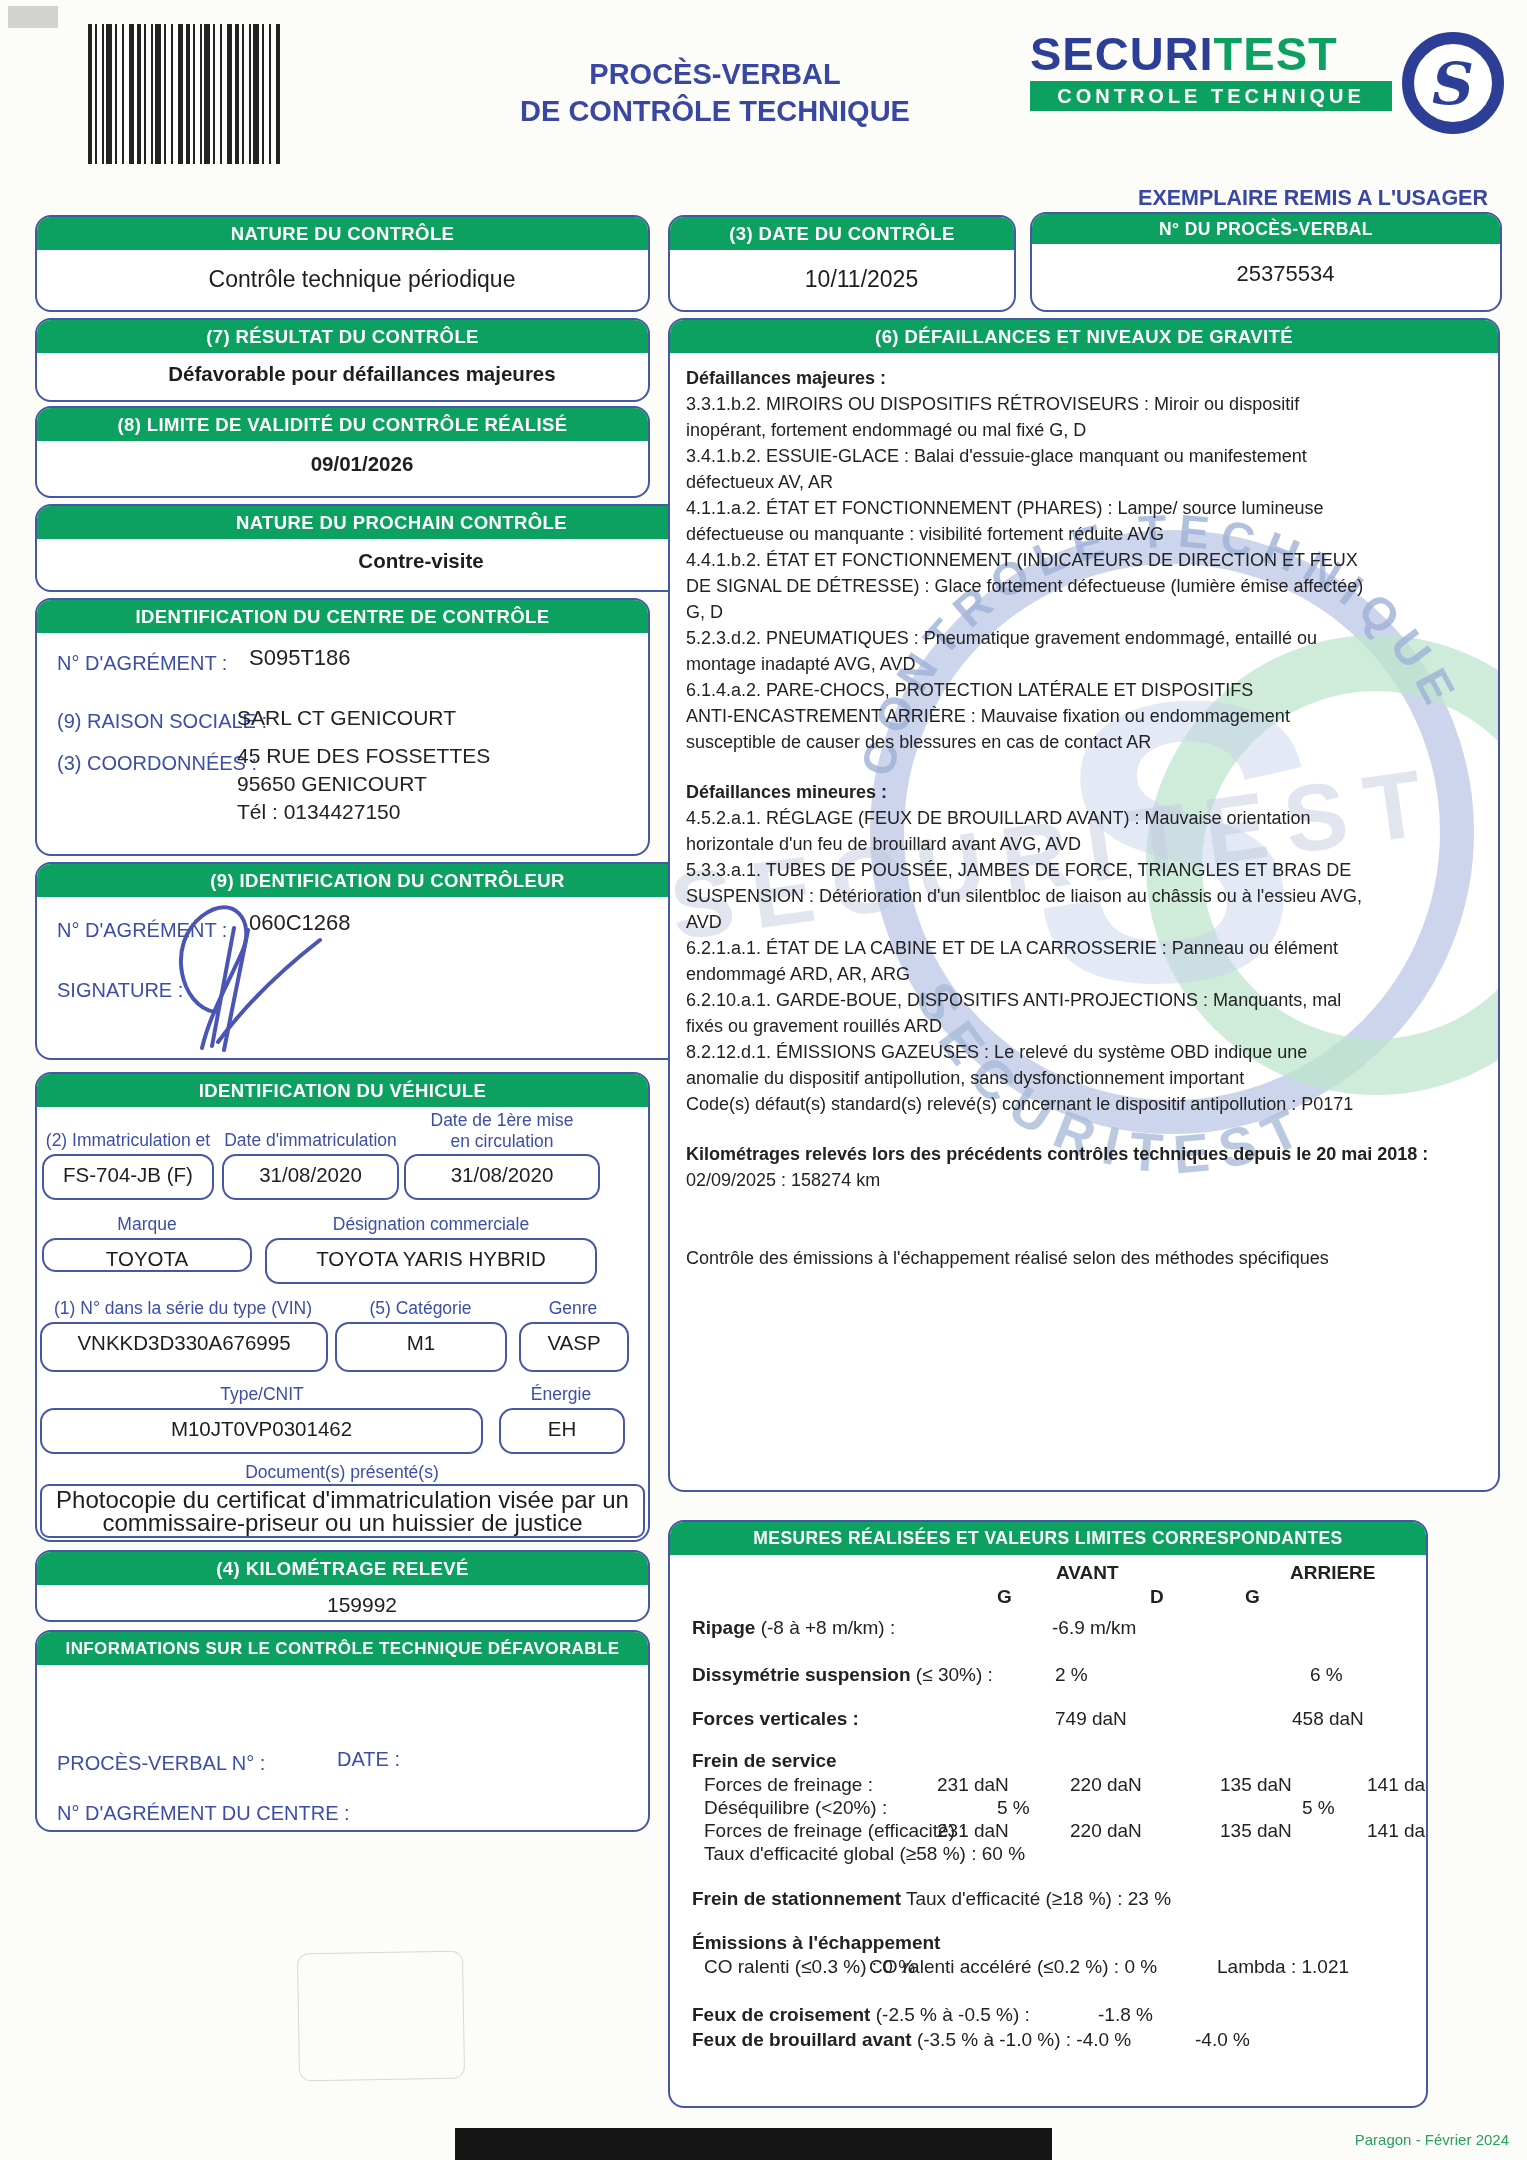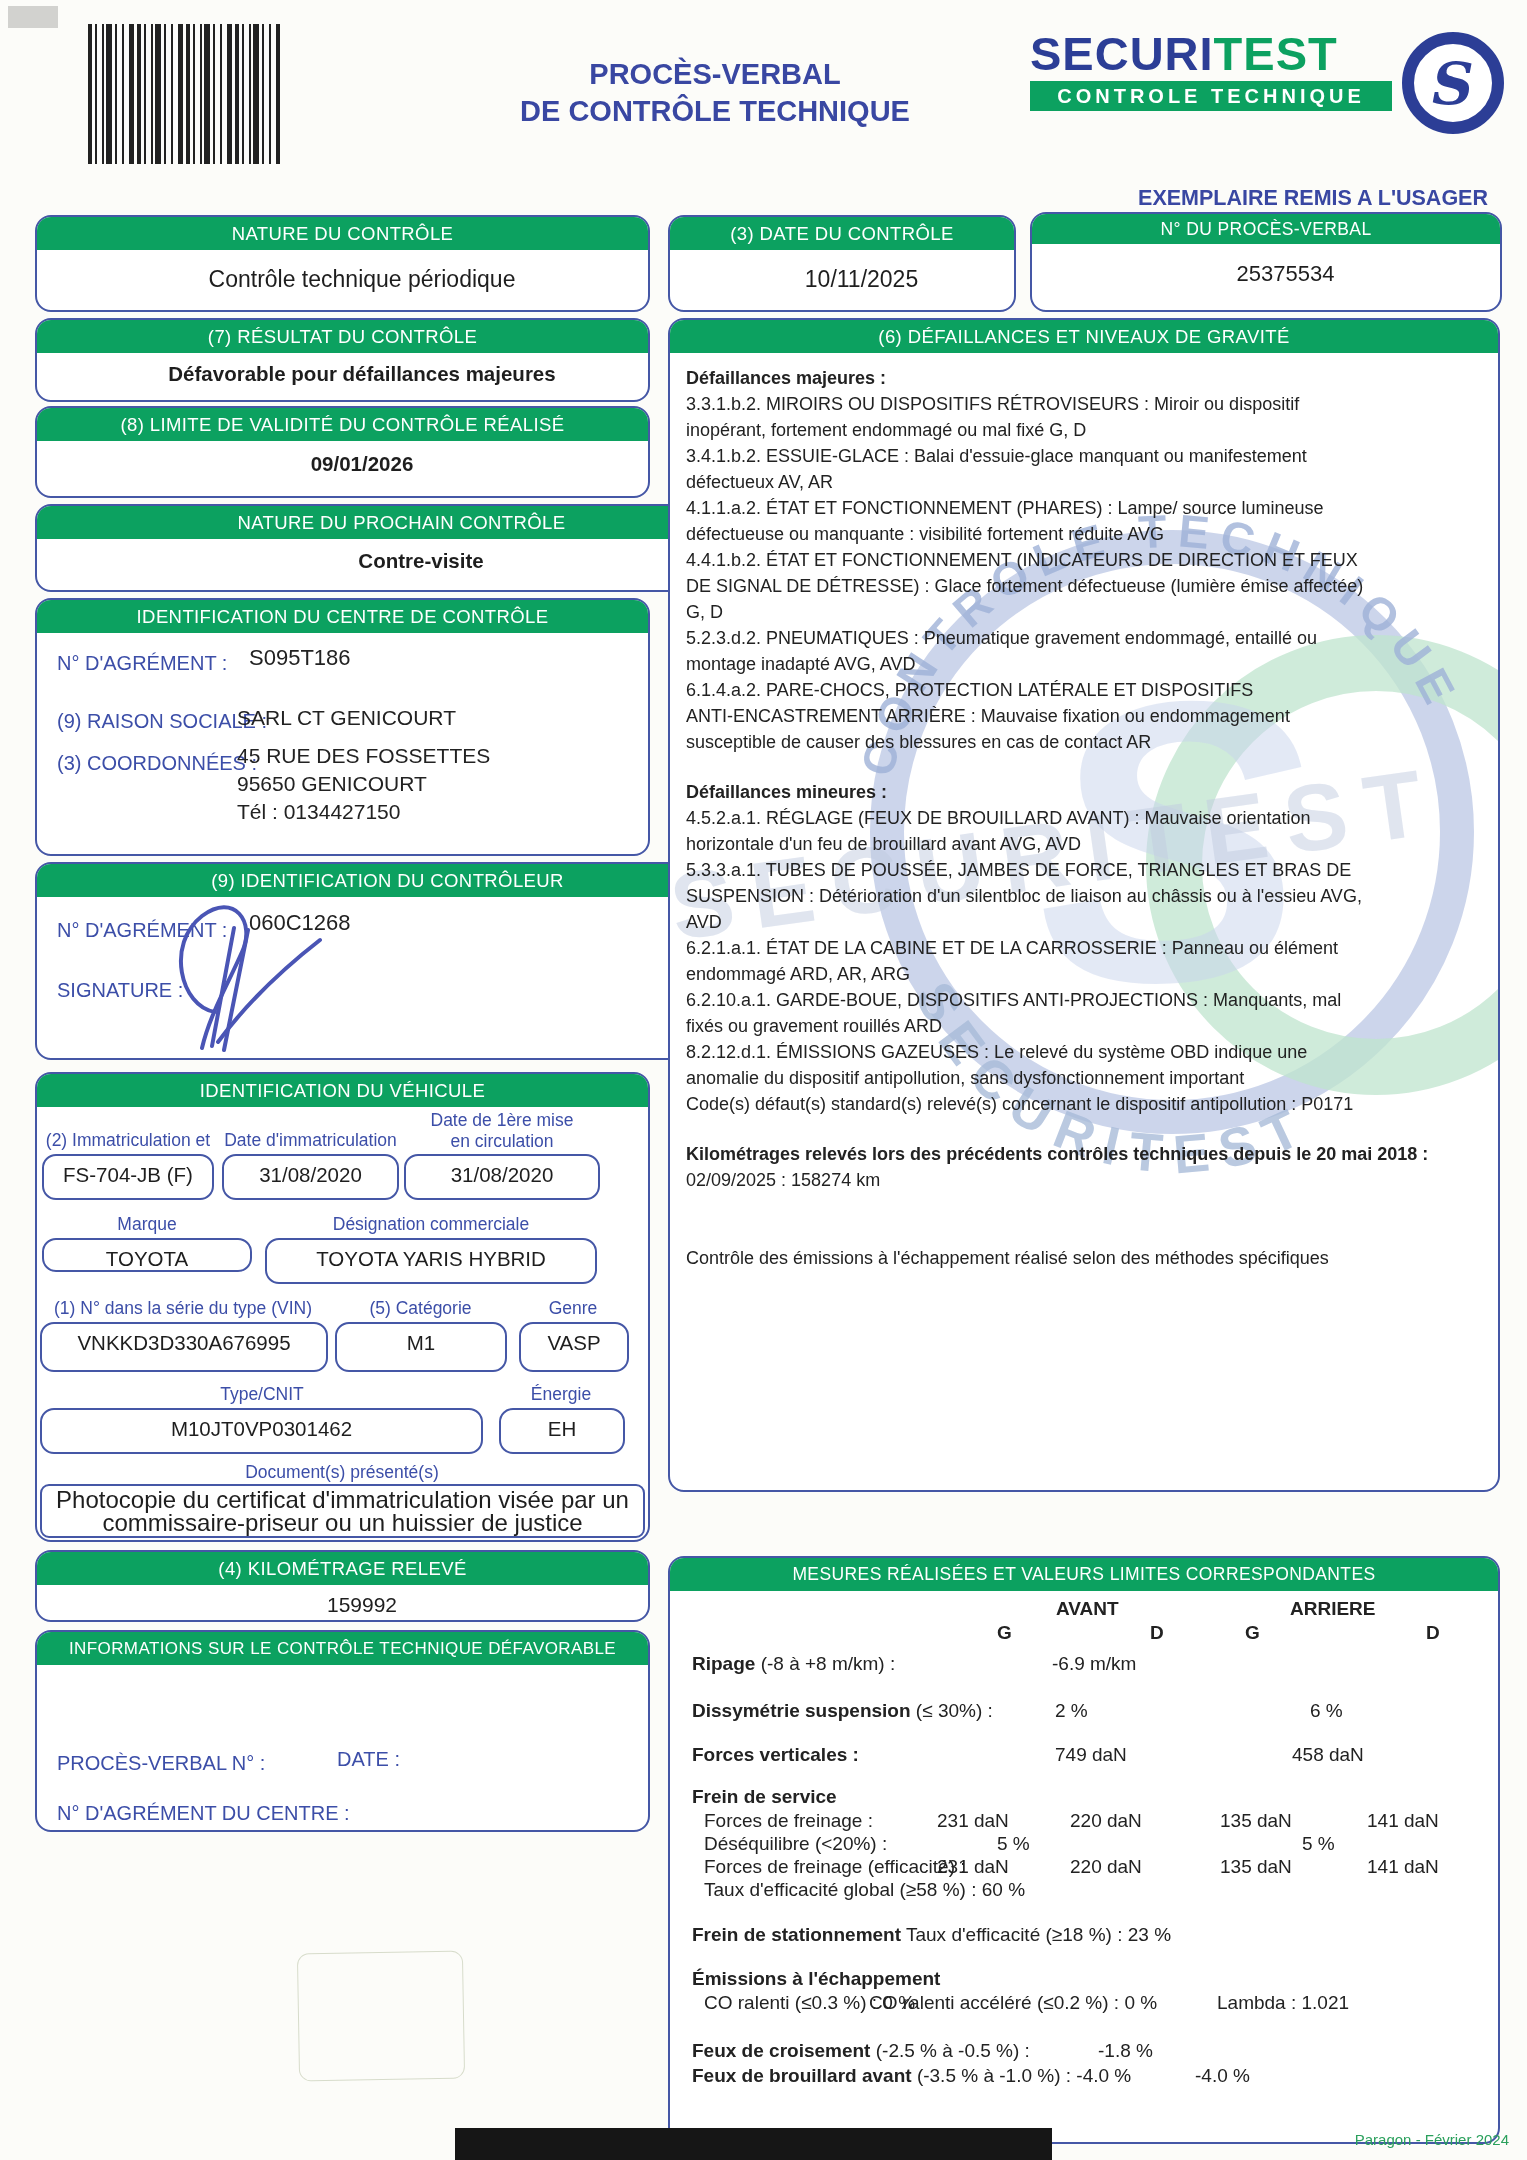--- a/index.html
+++ b/index.html
@@ -1,18 +1,18 @@
 <!DOCTYPE html>
 <html><head>
 <meta charset="utf-8">
 <style>
   html,body{margin:0;padding:0;background:#e8e8e6;}
   .page{position:relative;width:1527px;height:2160px;background:#fcfcf9;font-family:"Liberation Sans",sans-serif;color:#262626;overflow:hidden;}
   .box{position:absolute;background:#fff;border:2.5px solid #4557a6;border-radius:16px;overflow:hidden;box-sizing:border-box;}
-  .bar{height:33px;background:#0ca160;display:flex;align-items:center;justify-content:center;color:#fff;font-weight:normal;font-size:18.5px;letter-spacing:.4px;}
+  .bar{height:33px;background:#0ca160;display:flex;align-items:center;justify-content:center;color:#fff;font-weight:bold;font-size:18.5px;letter-spacing:.4px;}
   .abs{position:absolute;}
   .bluelabel{position:absolute;color:#3c4ea8;font-size:20px;white-space:nowrap;}
   .val{position:absolute;color:#222;font-size:21px;white-space:nowrap;}
   .cval{color:#1e1e1e;text-align:center;padding-left:39px;}
   .pill{position:absolute;border:2px solid #4557a6;border-radius:14px;box-sizing:border-box;display:flex;justify-content:center;align-items:flex-start;padding-top:7px;font-size:20.5px;color:#1e1e1e;background:#fff;}
   .plabel{position:absolute;color:#3c4ea8;font-size:17.5px;text-align:center;line-height:21px;}
   .def-content{position:absolute;left:16px;top:45px;width:800px;font-size:18px;line-height:26px;color:#222;z-index:2;}
   .def-line{min-height:26px;}
   .bold{font-weight:bold;}
   .mrow{position:absolute;font-size:19px;color:#222;white-space:nowrap;}
@@ -218,21 +218,21 @@
         </div>
       <div style="height:24px;"></div>
       <p style="margin:0;">
         <span class="bold">Kilométrages relevés lors des précédents contrôles techniques depuis le 20 mai 2018 :</span><span> 02/09/2025 : 158274 km</span>
       </p>
       <div style="height:52px;"></div>
       <p style="margin:0;">Contrôle des émissions à l'échappement réalisé selon des méthodes spécifiques</p>
     </div>
   </div>
 
-  <div class="box" style="left:668px;top:1520px;width:832px;height:588px;margin-top:36px;">
+  <div class="box" style="left:668px;top:1520px;width:760px;height:588px;">
     <div class="bar" style="font-size:17.5px;">MESURES RÉALISÉES ET VALEURS LIMITES CORRESPONDANTES</div>
 
     <span class="mrow bold" style="left:386px;top:40px;">AVANT</span>
     <span class="mrow bold" style="left:620px;top:40px;">ARRIERE</span>
     <span class="mrow bold" style="left:327px;top:64px;">G</span>
     <span class="mrow bold" style="left:480px;top:64px;">D</span>
     <span class="mrow bold" style="left:575px;top:64px;">G</span>
     <span class="mrow bold" style="left:756px;top:64px;">D</span>
 
     <span class="mrow" style="left:22px;top:95px;"><span class="bold">Ripage</span><span> (-8 à +8 m/km) :</span></span>

